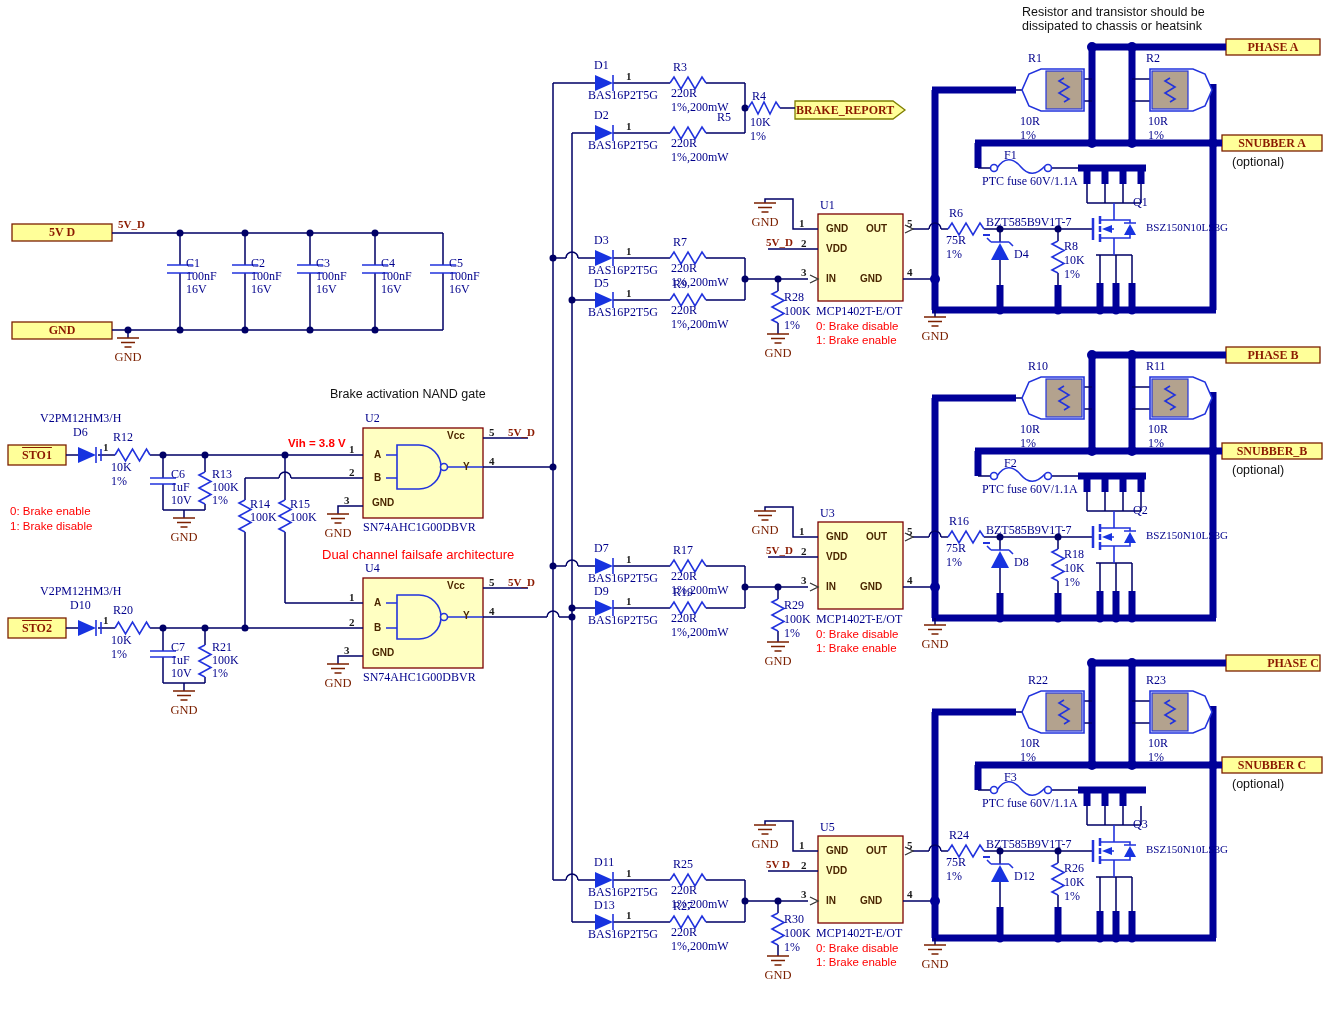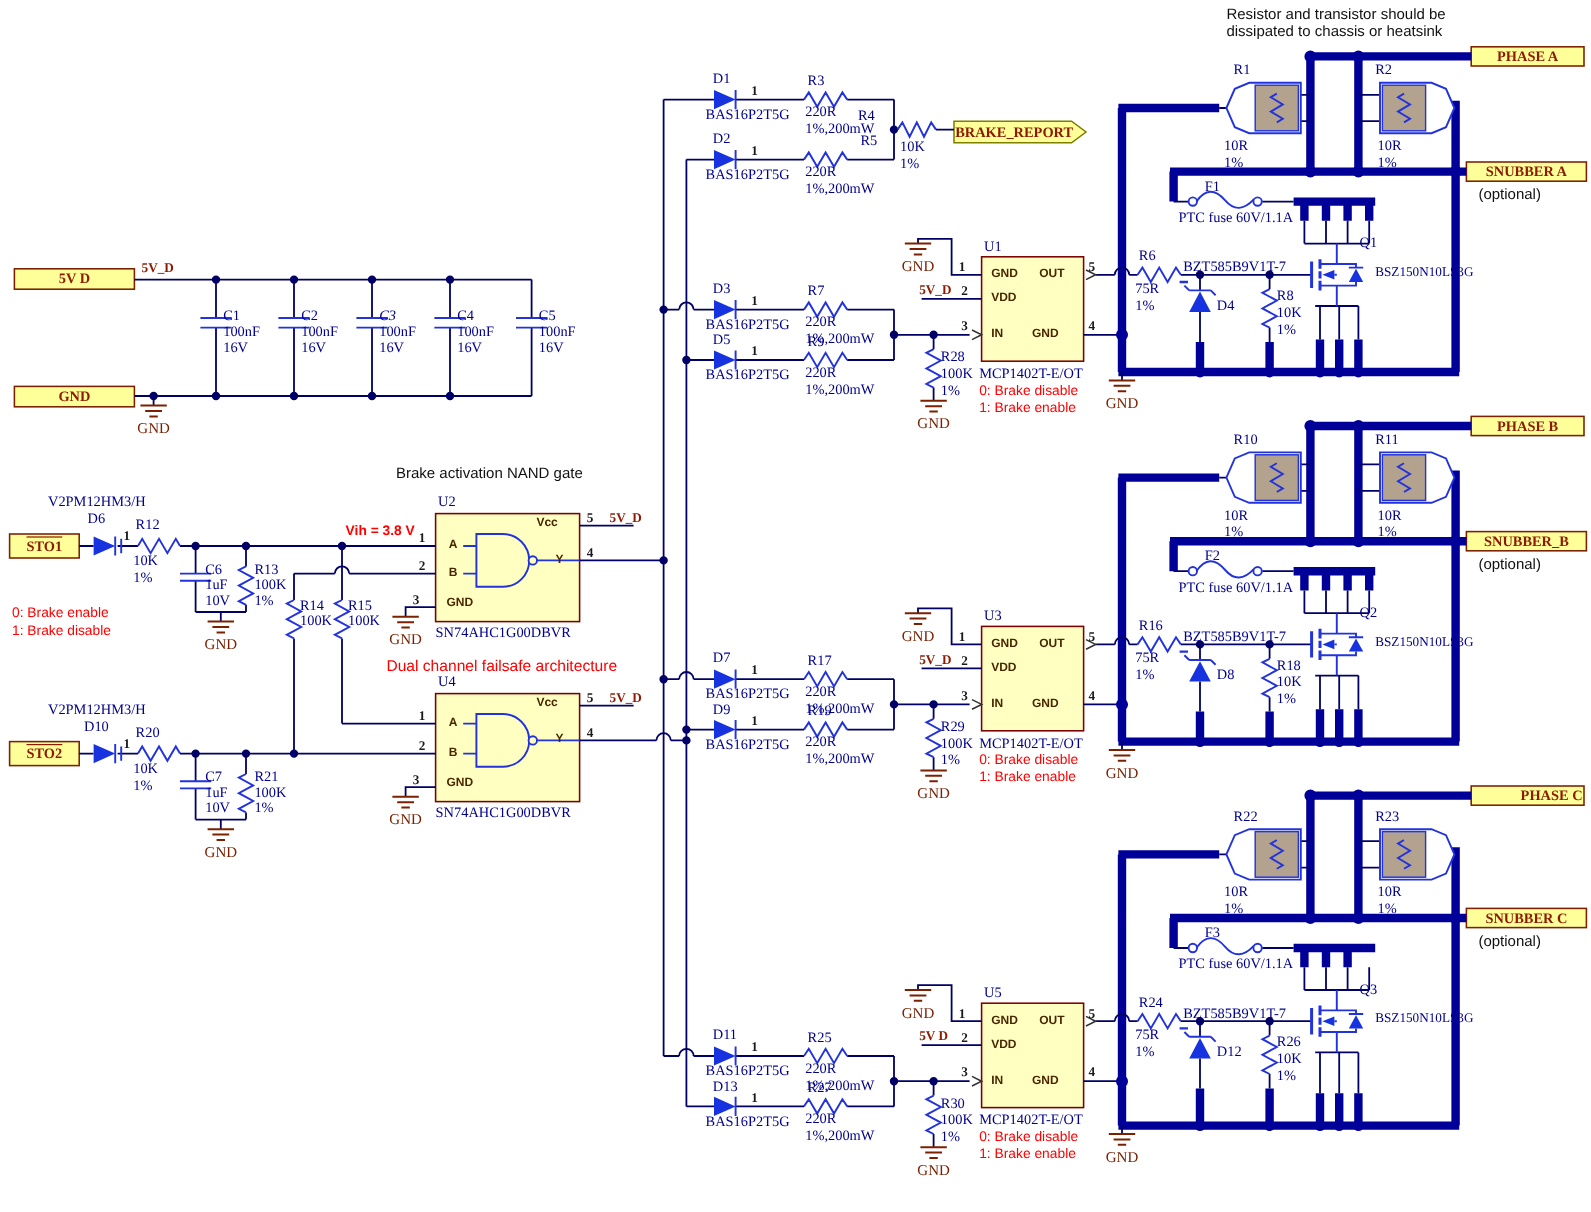--- a/index.html
+++ b/index.html
@@ -168,21 +168,21 @@
 <div id="labels">
       <span class="lb note" style="left: 1022px; top: 5px;">Resistor and transistor should be</span>
       <span class="lb note" style="left: 1022px; top: 19px;">dissipated to chassis or heatsink</span>
       <span class="lb net" style="left: 118px; top: 218px;">5V_D</span>
       <span class="lb" style="left: 186px; top: 257px;">C1</span>
       <span class="lb" style="left: 186px; top: 270px;">100nF</span>
       <span class="lb" style="left: 186px; top: 283px;">16V</span>
       <span class="lb" style="left: 251px; top: 257px;">C2</span>
       <span class="lb" style="left: 251px; top: 270px;">100nF</span>
       <span class="lb" style="left: 251px; top: 283px;">16V</span>
-      <span class="lb" style="left: 316px; top: 257px; font-style: italic;">C3</span>
+      <span class="lb" style="left: 316px; top: 257px;">C3</span>
       <span class="lb" style="left: 316px; top: 270px;">100nF</span>
       <span class="lb" style="left: 316px; top: 283px;">16V</span>
       <span class="lb" style="left: 381px; top: 257px;">C4</span>
       <span class="lb" style="left: 381px; top: 270px;">100nF</span>
       <span class="lb" style="left: 381px; top: 283px;">16V</span>
       <span class="lb" style="left: 449px; top: 257px;">C5</span>
       <span class="lb" style="left: 449px; top: 270px;">100nF</span>
       <span class="lb" style="left: 449px; top: 283px;">16V</span>
       <span class="lb gl" style="left: 128px; top: 350px;">GND</span>
       <span class="lb" style="left: 40px; top: 412px;">V2PM12HM3/H</span>
@@ -253,21 +253,21 @@
       <span class="lb" style="left: 588px; top: 89px;">BAS16P2T5G</span>
       <span class="lb" style="left: 673px; top: 61px;">R3</span>
       <span class="lb" style="left: 671px; top: 87px;">220R</span>
       <span class="lb" style="left: 671px; top: 101px;">1%,200mW</span>
       <span class="lb" style="left: 594px; top: 109px;">D2</span>
       <span class="lb pin" style="left: 626px; top: 120px;">1</span>
       <span class="lb" style="left: 588px; top: 139px;">BAS16P2T5G</span>
       <span class="lb" style="left: 673px; top: 111px; margin-left: 44px;">R5</span>
       <span class="lb" style="left: 671px; top: 137px;">220R</span>
       <span class="lb" style="left: 671px; top: 151px;">1%,200mW</span>
-      <span class="lb" style="left: 715px; top: 90px;">R4</span>
+      <span class="lb" style="left: 752px; top: 90px;">R4</span>
       <span class="lb" style="left: 750px; top: 116px;">10K</span>
       <span class="lb" style="left: 750px; top: 130px;">1%</span>
       <span class="lb" style="left: 594px; top: 234px;">D3</span>
       <span class="lb pin" style="left: 626px; top: 245px;">1</span>
       <span class="lb" style="left: 588px; top: 264px;">BAS16P2T5G</span>
       <span class="lb" style="left: 673px; top: 236px;">R7</span>
       <span class="lb" style="left: 671px; top: 262px;">220R</span>
       <span class="lb" style="left: 671px; top: 276px;">1%,200mW</span>
       <span class="lb" style="left: 594px; top: 277px;">D5</span>
       <span class="lb pin" style="left: 626px; top: 287px;">1</span>

